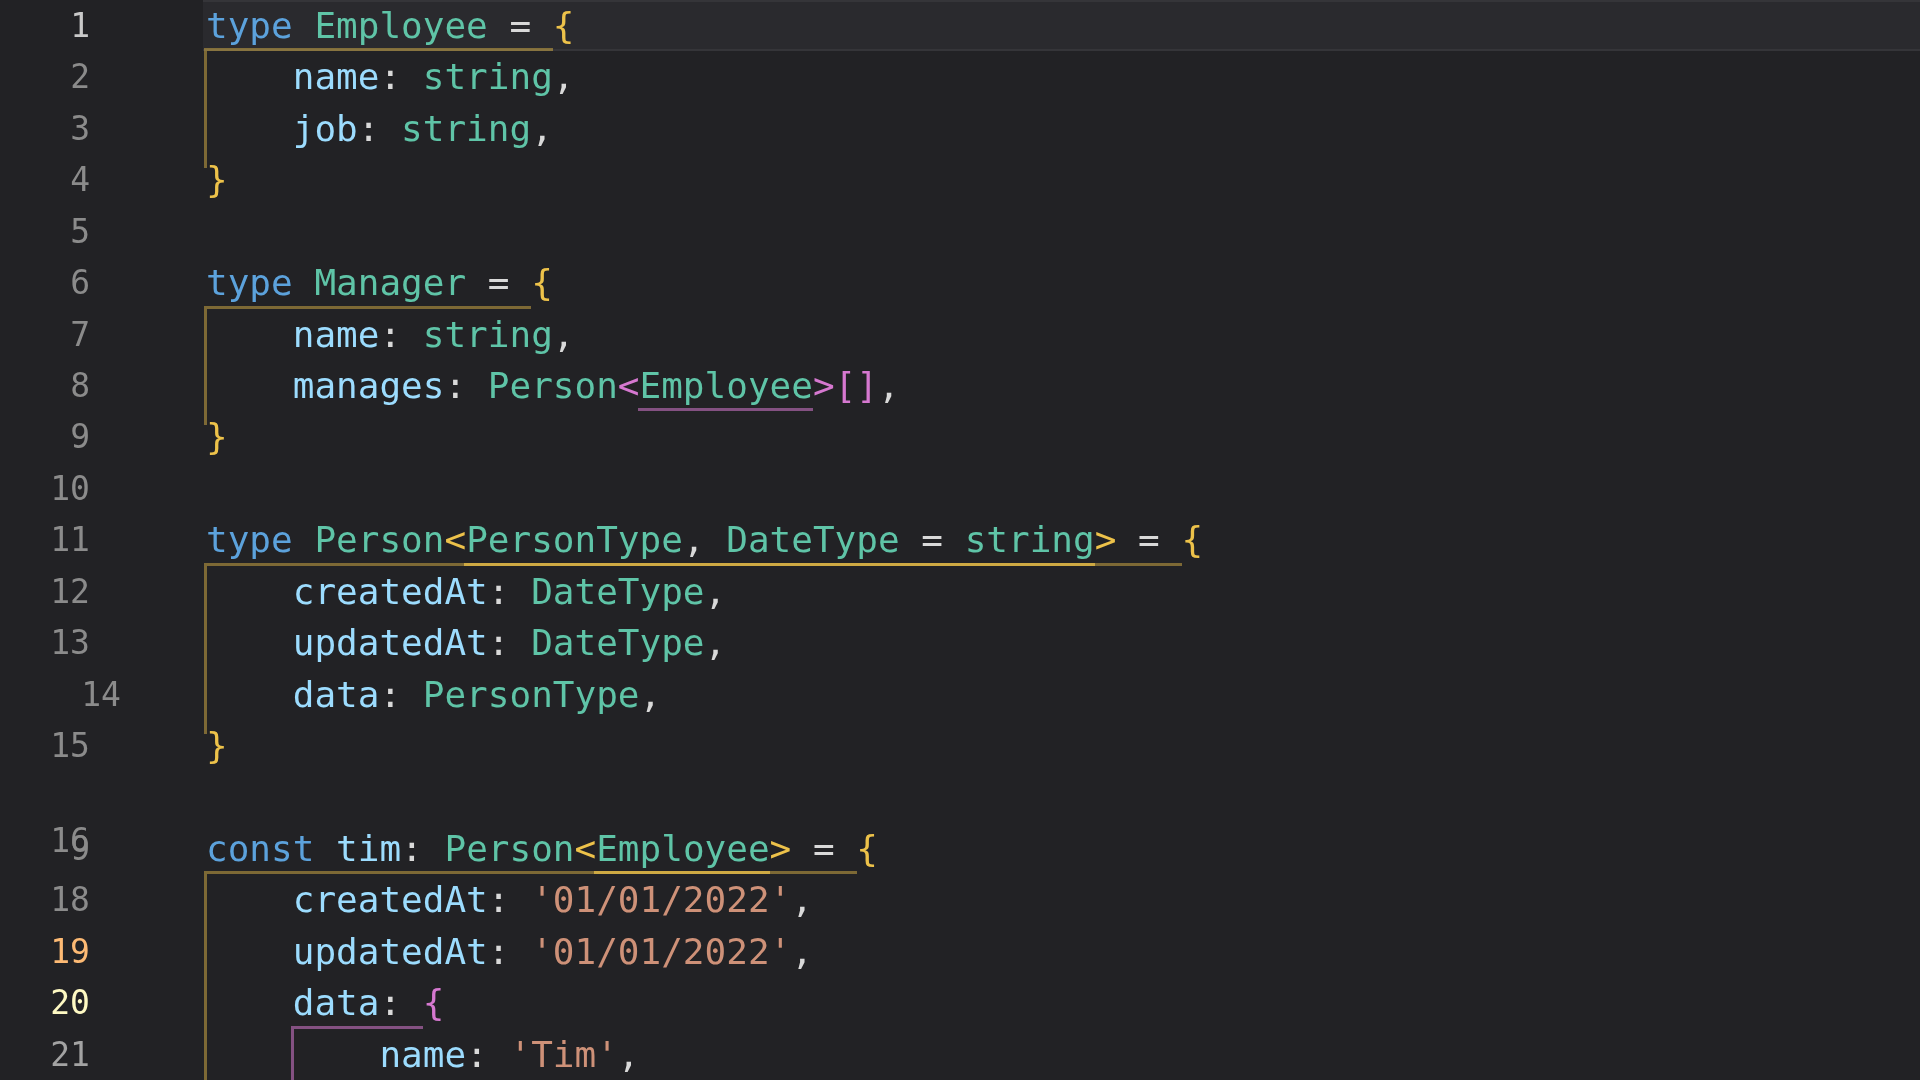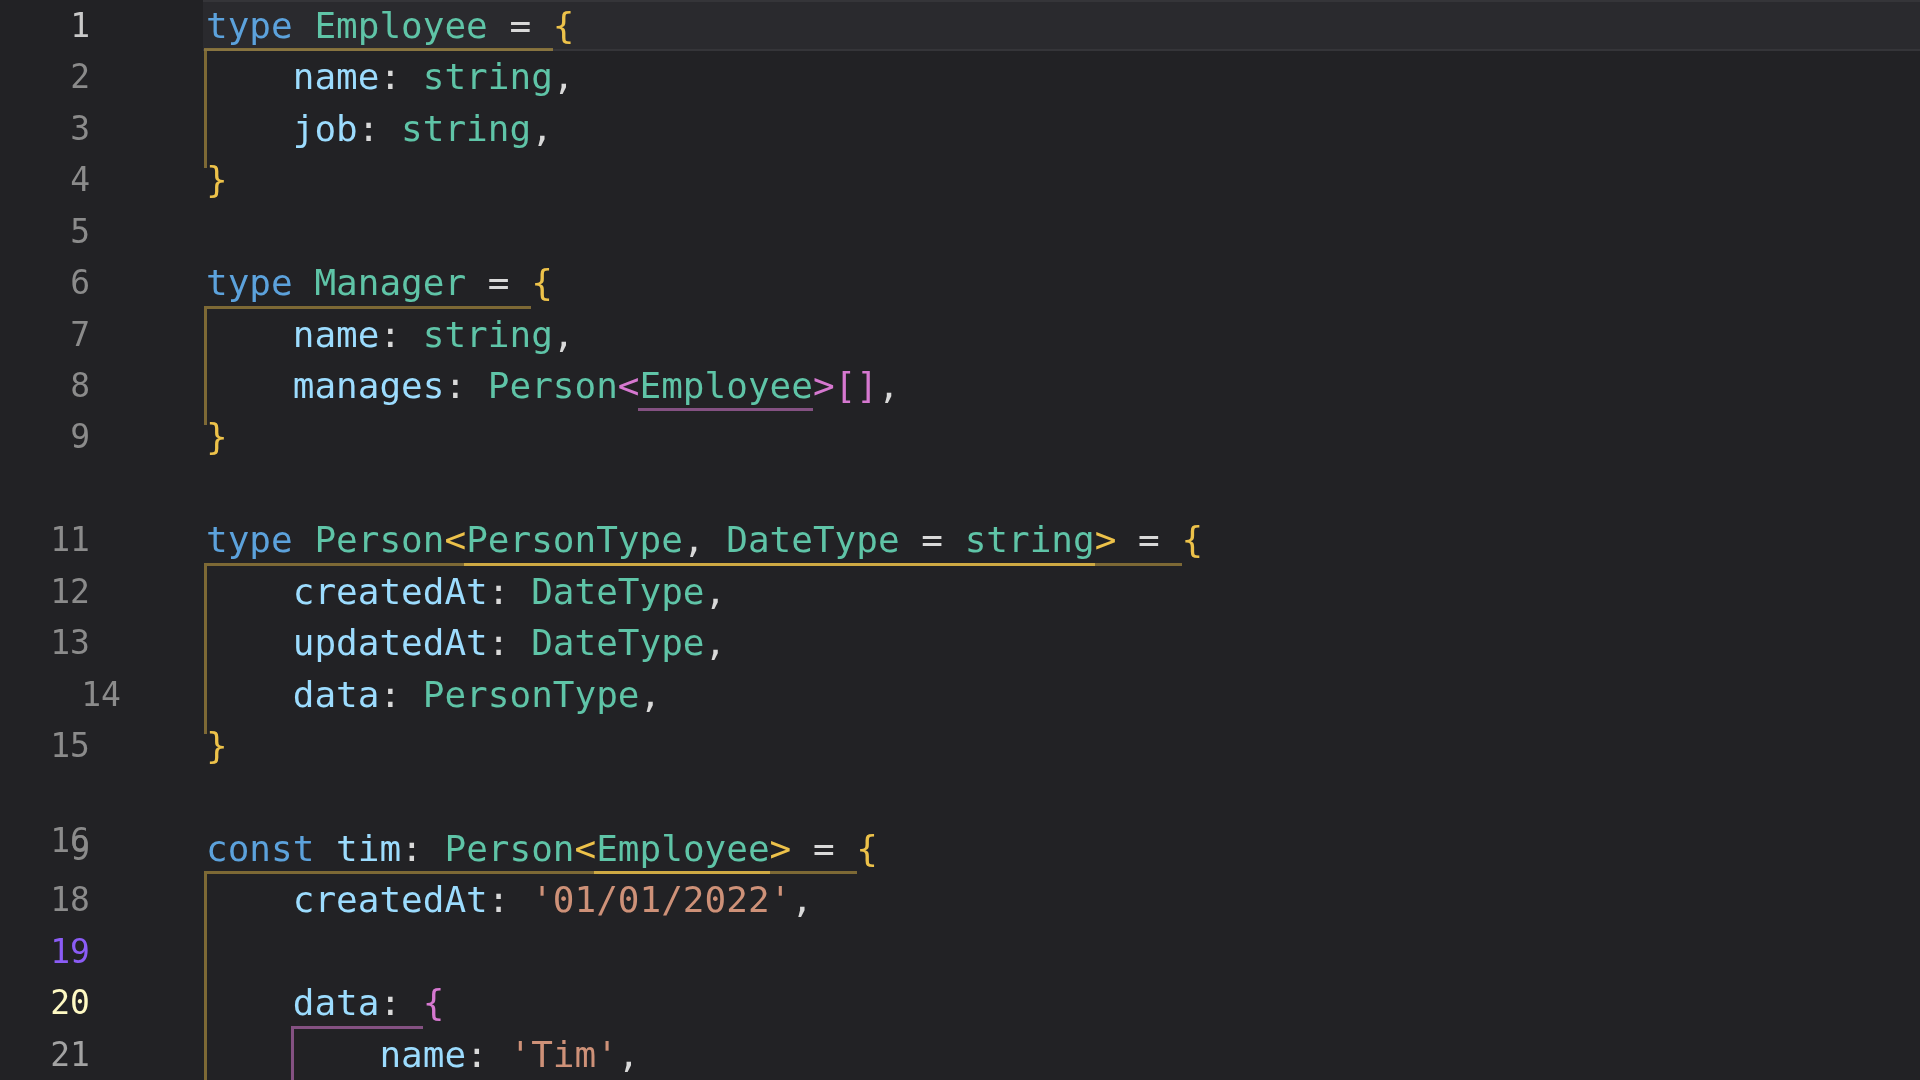--- a/index.html
+++ b/index.html
@@ -80,20 +80,24 @@
       <div class="code" style="line-height: 51.4286px;"><span class="t-punc">    </span><span class="t-prop">name</span><span class="t-punc">: </span><span class="t-type">string</span><span class="t-punc">,</span></div>
     </div>
     <div class="row" style="top: 360px; height: 51.4286px;">
       <div class="gutter" style="line-height: 51.4286px; color: rgb(139, 139, 139);">8</div>
       <div class="code" style="line-height: 51.4286px;"><span class="t-punc">    </span><span class="t-prop">manages</span><span class="t-punc">: </span><span class="t-type">Person</span><span class="t-b2">&lt;</span><span class="t-type">Employee</span><span class="t-b2">&gt;</span><span class="t-b2">[]</span><span class="t-punc">,</span></div>
     </div>
     <div class="row" style="top: 411.429px; height: 51.4286px;">
       <div class="gutter" style="line-height: 51.4286px; color: rgb(139, 139, 139);">9</div>
       <div class="code" style="line-height: 51.4286px;"><span class="t-b1">}</span></div>
     </div>
+    <div class="row" style="top: 462.857px; height: 51.4286px;">
+      <div class="gutter" style="line-height: 51.4286px; color: rgb(139, 139, 139);">10</div>
+      <div class="code" style="line-height: 51.4286px;"></div>
+    </div>
     <div class="row" style="top: 514.286px; height: 51.4286px;">
       <div class="gutter" style="line-height: 51.4286px; color: rgb(139, 139, 139);">11</div>
       <div class="code" style="line-height: 51.4286px;"><span class="t-kw">type</span><span class="t-punc"> </span><span class="t-type">Person</span><span class="t-b1">&lt;</span><span class="t-type">PersonType</span><span class="t-punc">, </span><span class="t-type">DateType</span><span class="t-punc"> = </span><span class="t-type">string</span><span class="t-b1">&gt;</span><span class="t-punc"> = </span><span class="t-b1">{</span></div>
     </div>
     <div class="row" style="top: 565.714px; height: 51.4286px;">
       <div class="gutter" style="line-height: 51.4286px; color: rgb(139, 139, 139);">12</div>
       <div class="code" style="line-height: 51.4286px;"><span class="t-punc">    </span><span class="t-prop">createdAt</span><span class="t-punc">: </span><span class="t-type">DateType</span><span class="t-punc">,</span></div>
     </div>
     <div class="row" style="top: 617.143px; height: 51.4286px;">
       <div class="gutter" style="line-height: 51.4286px; color: rgb(139, 139, 139);">13</div>
@@ -113,21 +117,22 @@
     </div>
     <div class="row" style="top: 822.857px; height: 51.4286px;">
       <div class="gutter" style="line-height: 51.4286px; color: rgb(139, 139, 139);">9</div>
       <div class="code" style="line-height: 51.4286px;"><span class="t-kw">const</span><span class="t-punc"> </span><span class="t-prop">tim</span><span class="t-punc">: </span><span class="t-type">Person</span><span class="t-b1">&lt;</span><span class="t-type">Employee</span><span class="t-b1">&gt;</span><span class="t-punc"> = </span><span class="t-b1">{</span></div>
     </div>
     <div class="row" style="top: 874.286px; height: 51.4286px;">
       <div class="gutter" style="line-height: 51.4286px; color: rgb(139, 139, 139);">18</div>
       <div class="code" style="line-height: 51.4286px;"><span class="t-punc">    </span><span class="t-prop">createdAt</span><span class="t-punc">: </span><span class="t-str">'01/01/2022'</span><span class="t-punc">,</span></div>
     </div>
     <div class="row" style="top: 925.714px; height: 51.4286px;">
-      <div class="gutter" style="line-height: 51.4286px; color: #8b5cf6;">19</div>
+      <div class="gutter" style="line-height: 51.4286px; color: #fdba74;">19</div>
+      <div class="code" style="line-height: 51.4286px;"><span class="t-punc">    </span><span class="t-prop">updatedAt</span><span class="t-punc">: </span><span class="t-str">'01/01/2022'</span><span class="t-punc">,</span></div>
     </div>
     <div class="row" style="top: 977.143px; height: 51.4286px;">
       <div class="gutter" style="line-height: 51.4286px; color: #fef9c3;">20</div>
       <div class="code" style="line-height: 51.4286px;"><span class="t-punc">    </span><span class="t-prop">data</span><span class="t-punc">: </span><span class="t-b2">{</span></div>
     </div>
     <div class="row" style="top: 1028.57px; height: 51.4286px;">
       <div class="gutter" style="line-height: 51.4286px; color: #a3a3a3;">21</div>
       <div class="code" style="line-height: 51.4286px;"><span class="t-punc">        </span><span class="t-prop">name</span><span class="t-punc">: </span><span class="t-str">'Tim'</span><span class="t-punc">,</span></div>
     </div>
   </div>

